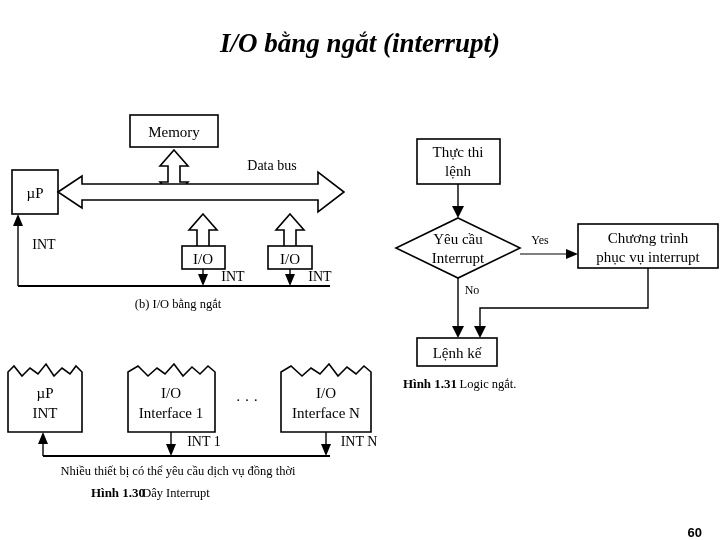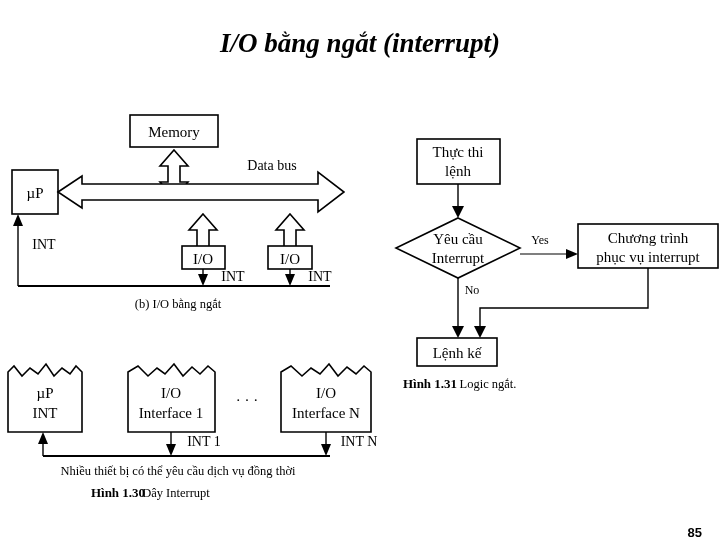--- a/index.html
+++ b/index.html
@@ -173,15 +173,15 @@
     <path class="line" d="M326,72 L326,88"></path>
     <polygon class="solidfill" points="326,96 321,84 331,84"></polygon>
     <text class="t-lbl" x="359" y="86">INT N</text>
 
     <text class="t-cap" x="178" y="115">Nhiều thiết bị có thể yêu cầu dịch vụ đồng thời</text>
 
     <text class="t-capb" x="118" y="137" text-anchor="start">Hình 1.30</text>
     <text class="t-cap" x="176" y="137" text-anchor="start"> Dây Interrupt</text>
   </svg>
 
-  <div class="page-num">85</div>
+  <div class="page-num">60</div>
 
 </div>
 
 </body></html>

